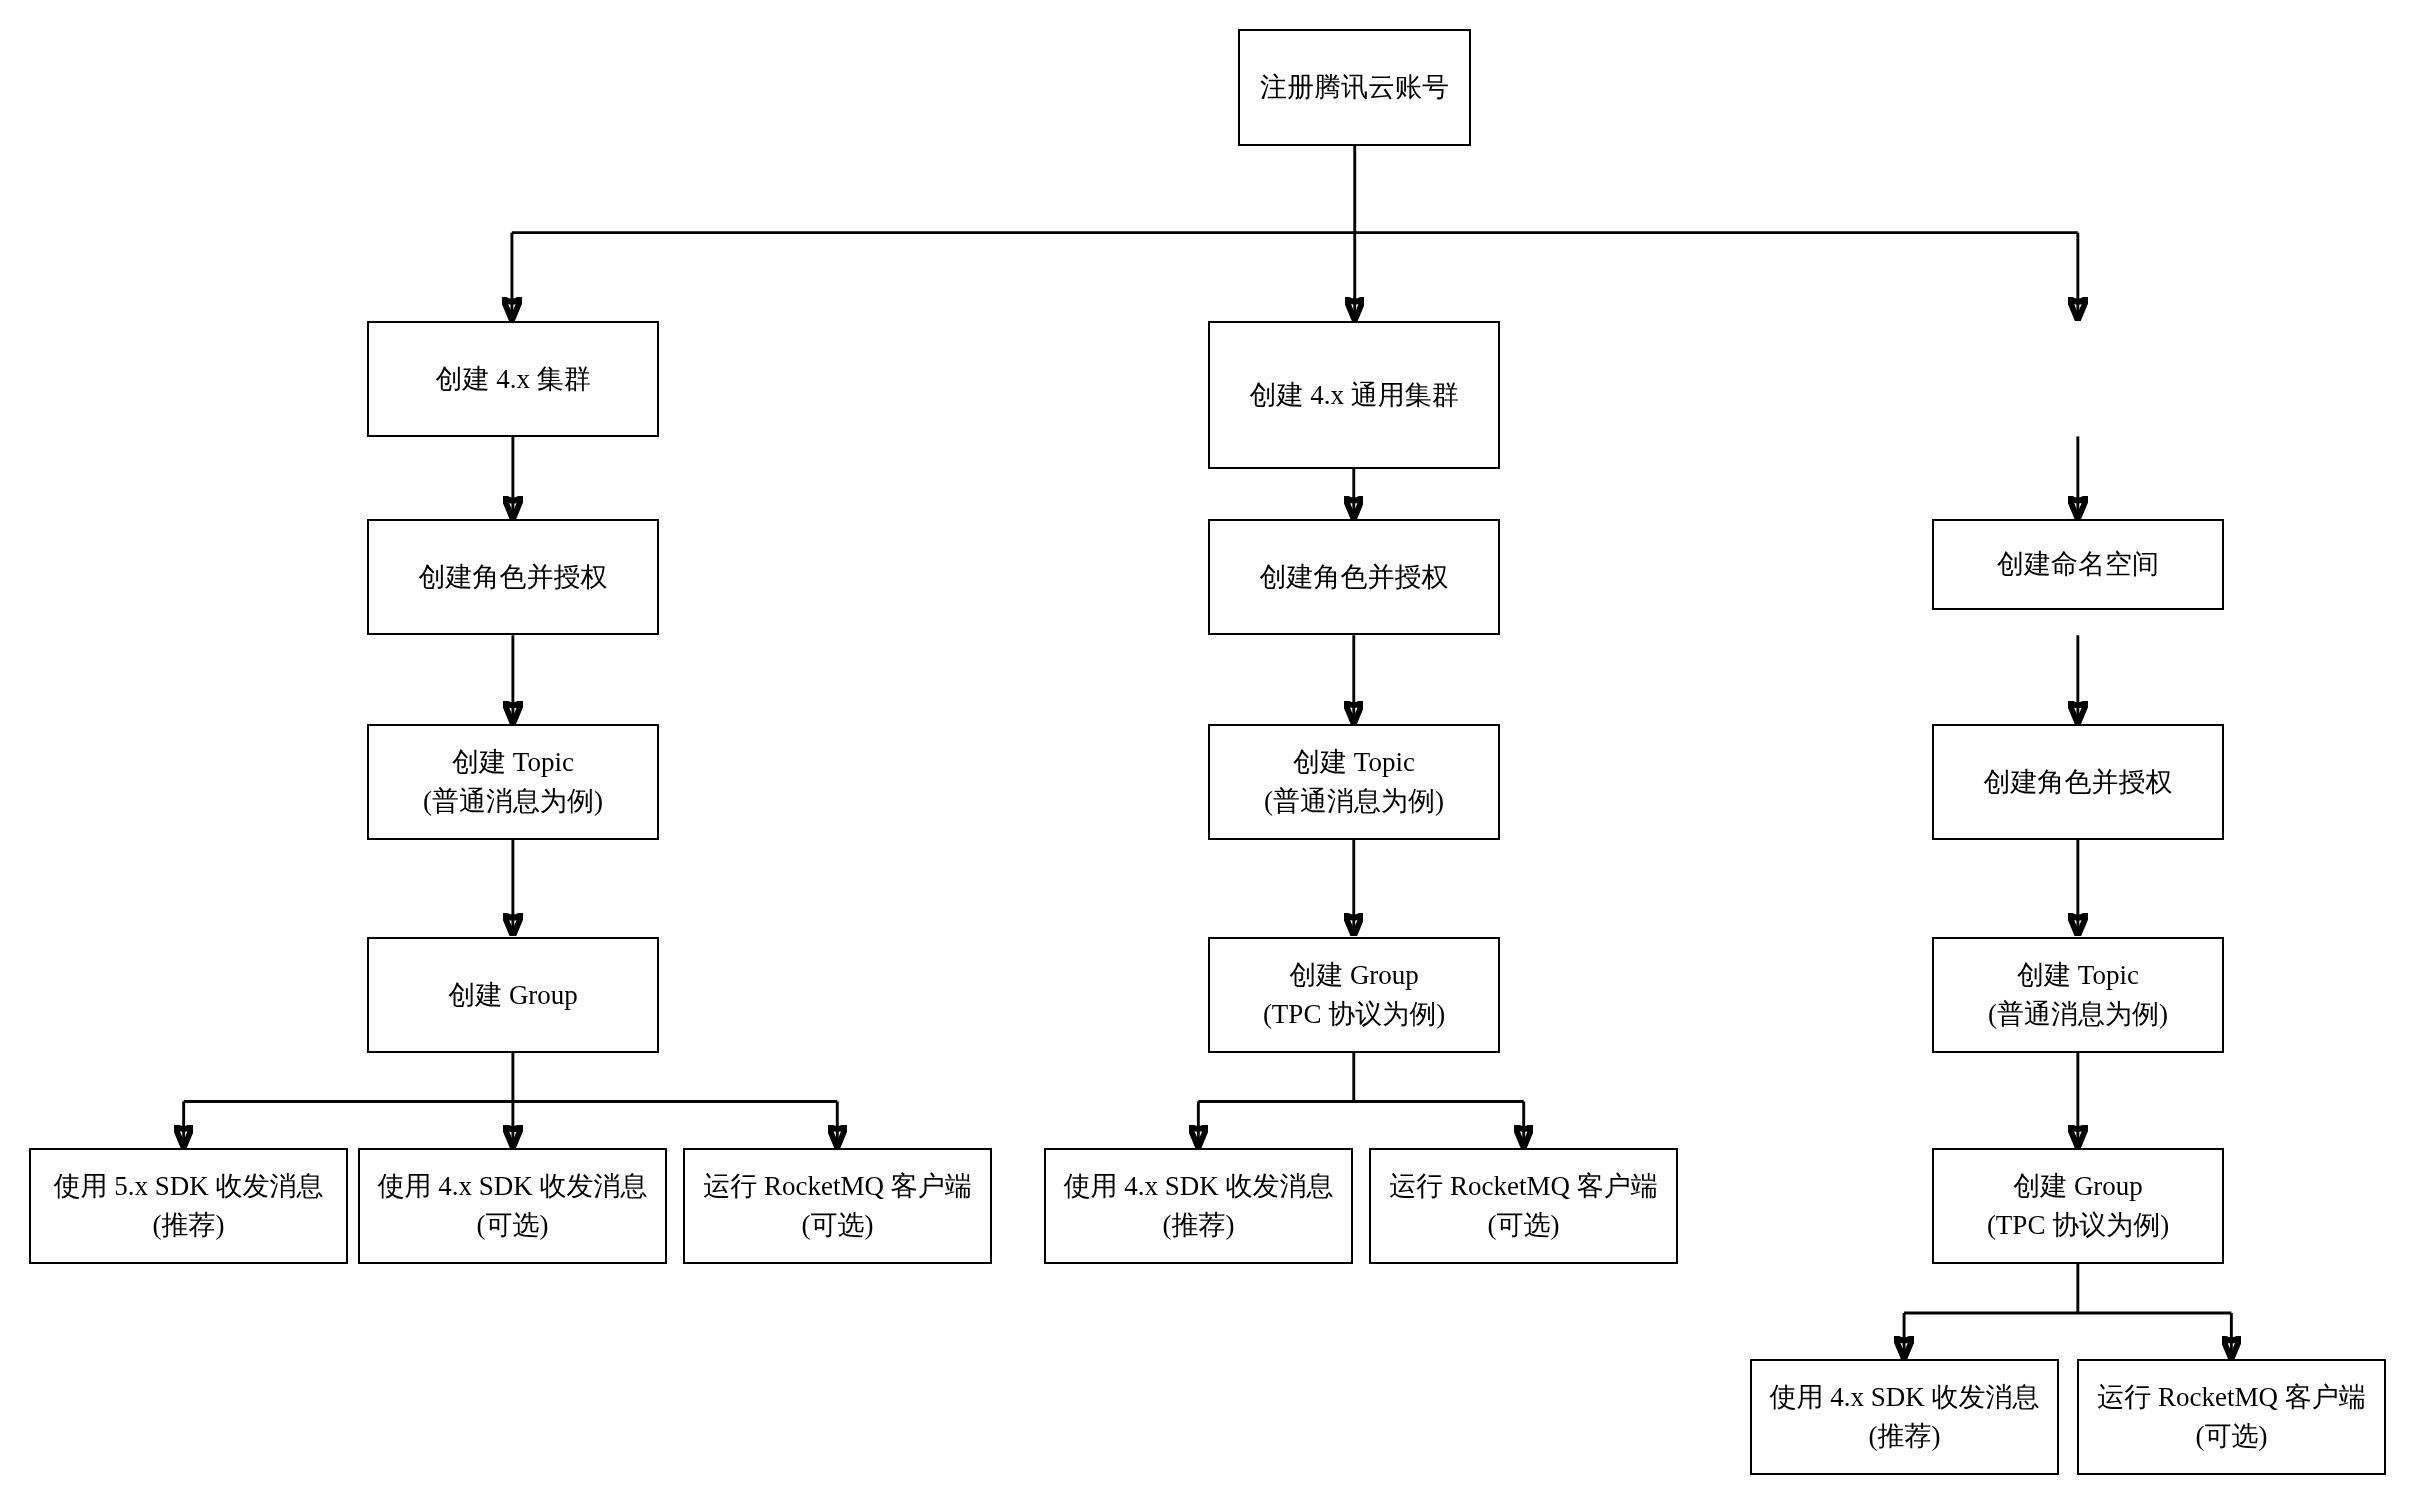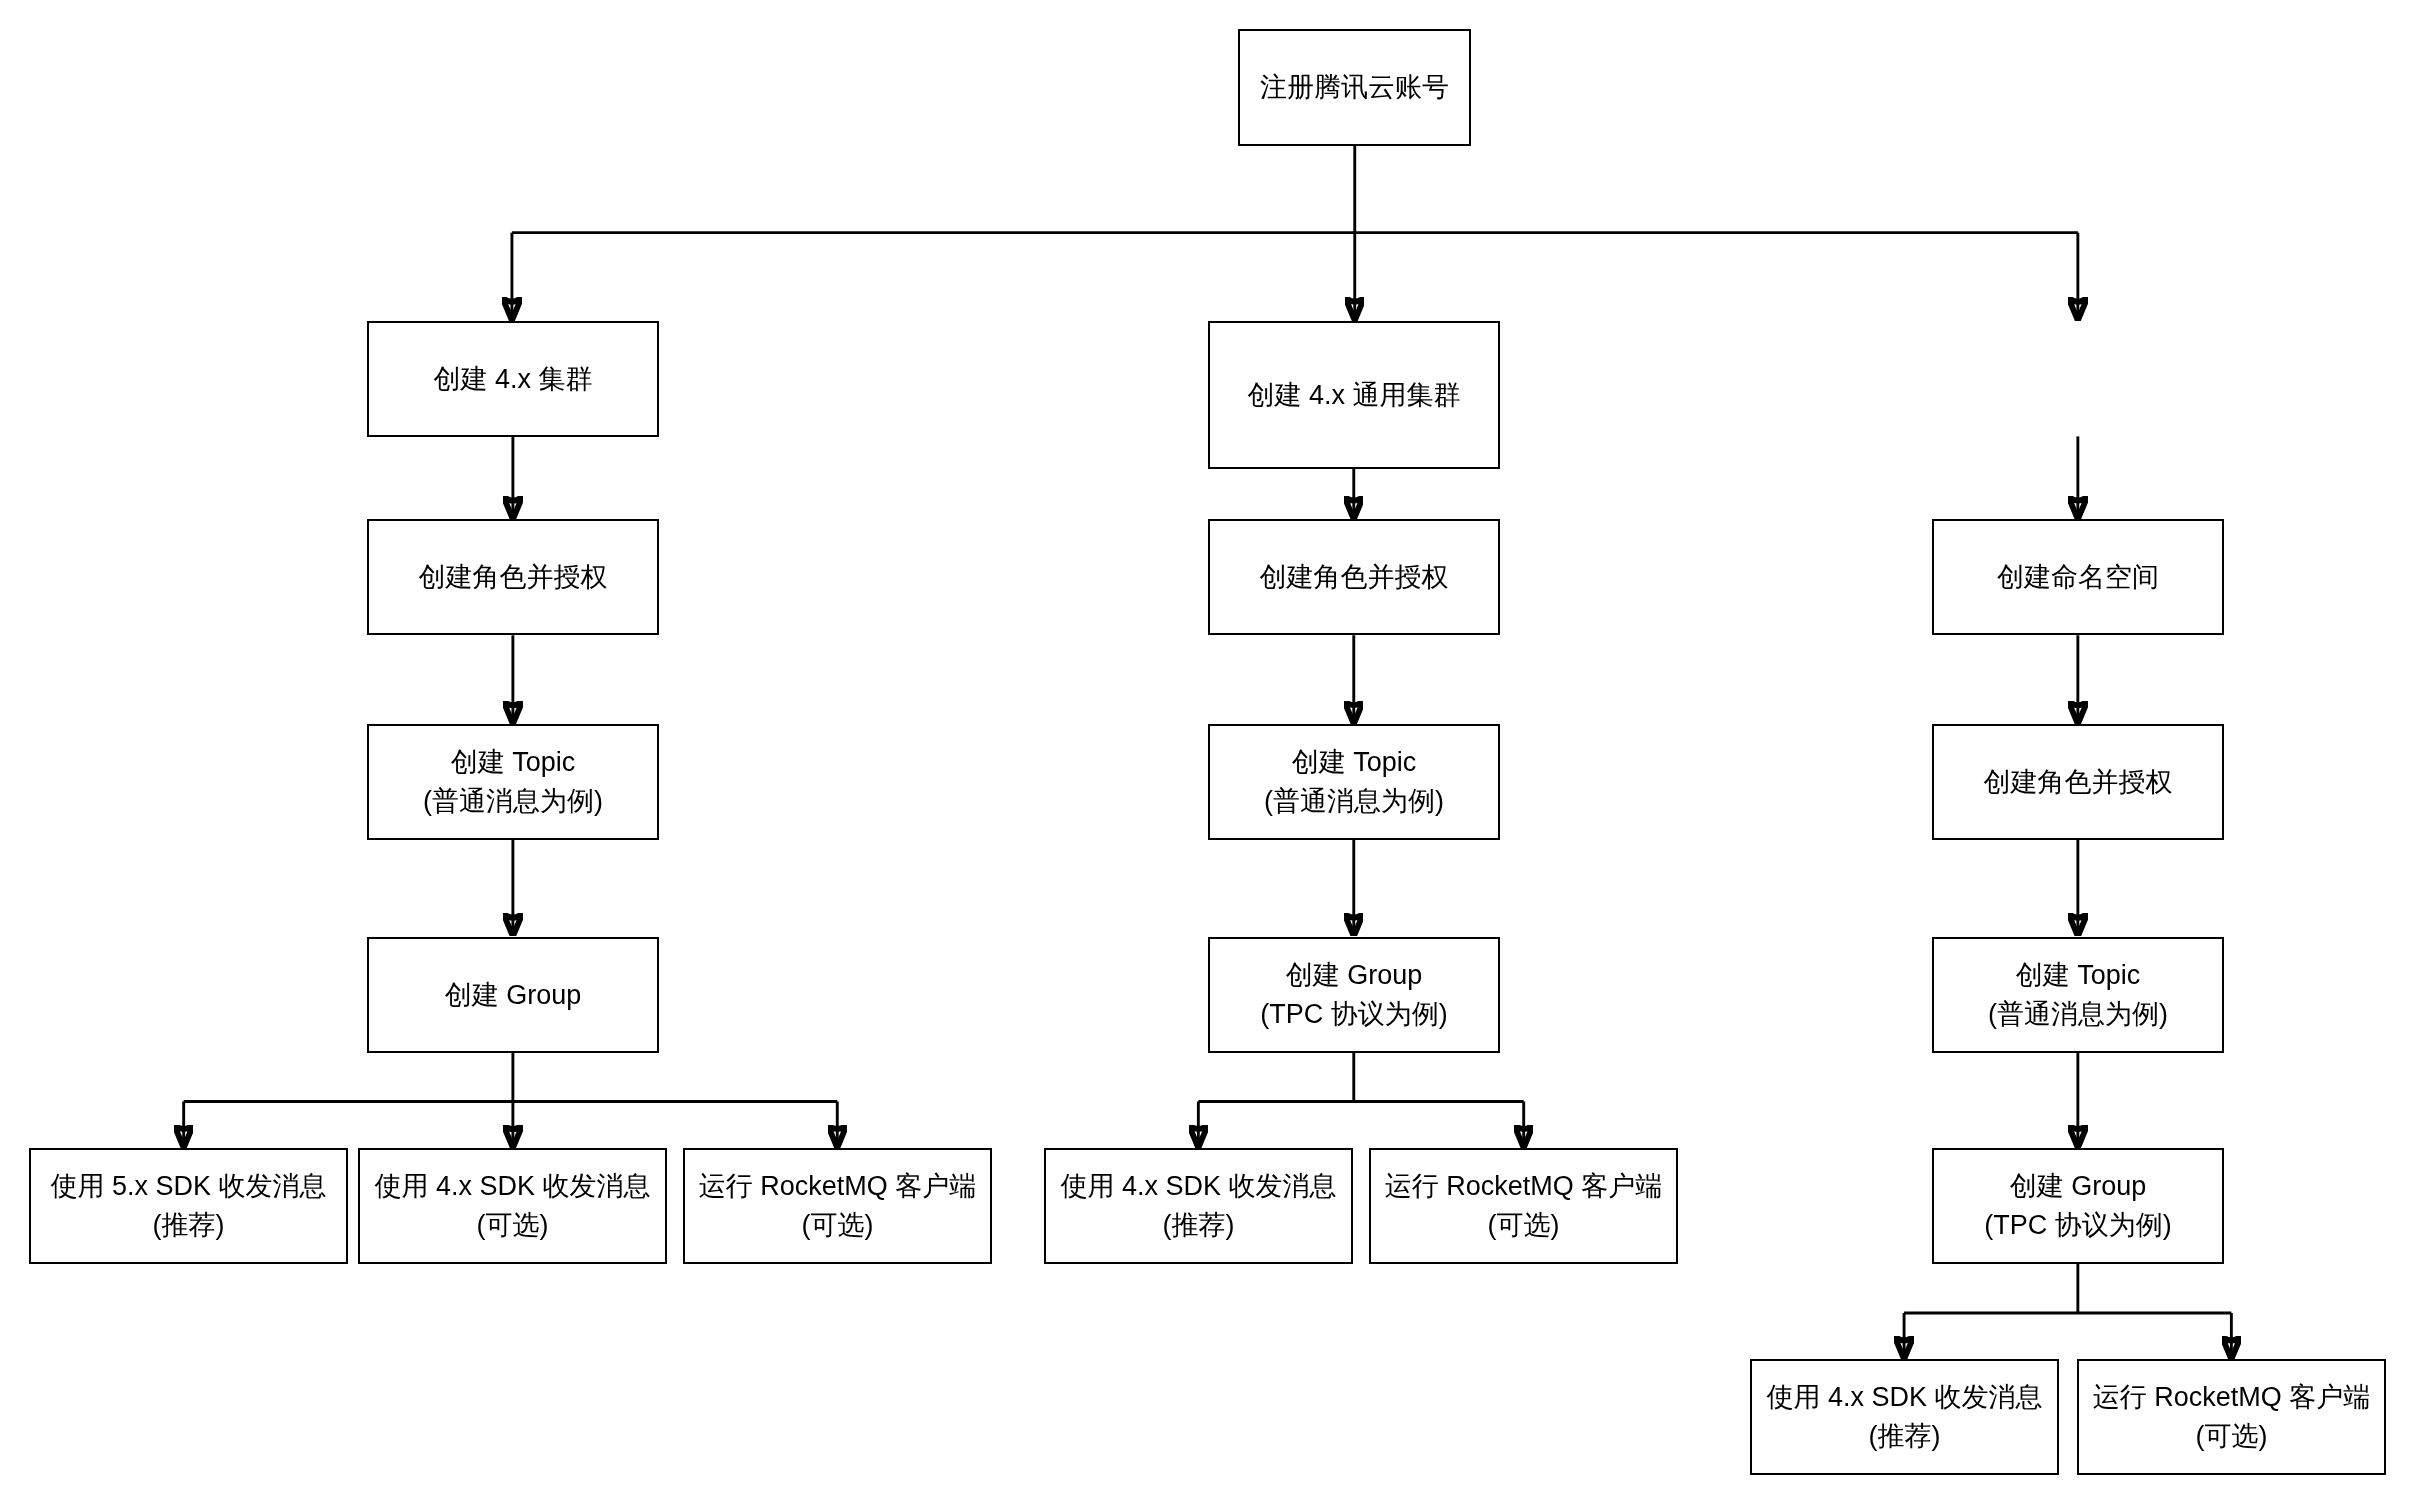--- a/index.html
+++ b/index.html
@@ -6,21 +6,21 @@
     margin: 0;
     padding: 0;
     background: #ffffff;
   }
   #canvas {
     position: relative;
     width: 2416px;
     height: 1508px;
     background: #ffffff;
     overflow: hidden;
-    font-family: Liberation Sans, sans-serif;
+    font-family: Liberation Serif, serif;
   }
   #connectors {
     position: absolute;
     left: 0;
     top: 0;
     width: 2416px;
     height: 1508px;
   }
   #connectors path {
     stroke: #000000;
@@ -113,21 +113,21 @@
   <div class="node" style="left:1208px; top:519px; width:292px; height:116px">创建角色并授权</div>
   <div class="node" style="left:1208px; top:724px; width:292px; height:116px">创建 Topic
 (普通消息为例)</div>
   <div class="node" style="left:1208px; top:937px; width:292px; height:116px">创建 Group
 (TPC 协议为例)</div>
   <div class="node" style="left:1044px; top:1148px; width:309px; height:116px">使用 4.x SDK 收发消息
 (推荐)</div>
   <div class="node" style="left:1369px; top:1148px; width:309px; height:116px">运行 RocketMQ 客户端
 (可选)</div>
 
-  <div class="node" style="left:1932px; top:519px; width:292px; height:116px">创建命名空间</div>
+  <div class="node" style="left:1932px; top:519px; width:292px; height:91px">创建命名空间</div>
   <div class="node" style="left:1932px; top:724px; width:292px; height:116px">创建角色并授权</div>
   <div class="node" style="left:1932px; top:937px; width:292px; height:116px">创建 Topic
 (普通消息为例)</div>
   <div class="node" style="left:1932px; top:1148px; width:292px; height:116px">创建 Group
 (TPC 协议为例)</div>
   <div class="node" style="left:1750px; top:1359px; width:309px; height:116px">使用 4.x SDK 收发消息
 (推荐)</div>
   <div class="node" style="left:2077px; top:1359px; width:309px; height:116px">运行 RocketMQ 客户端
 (可选)</div>
 

